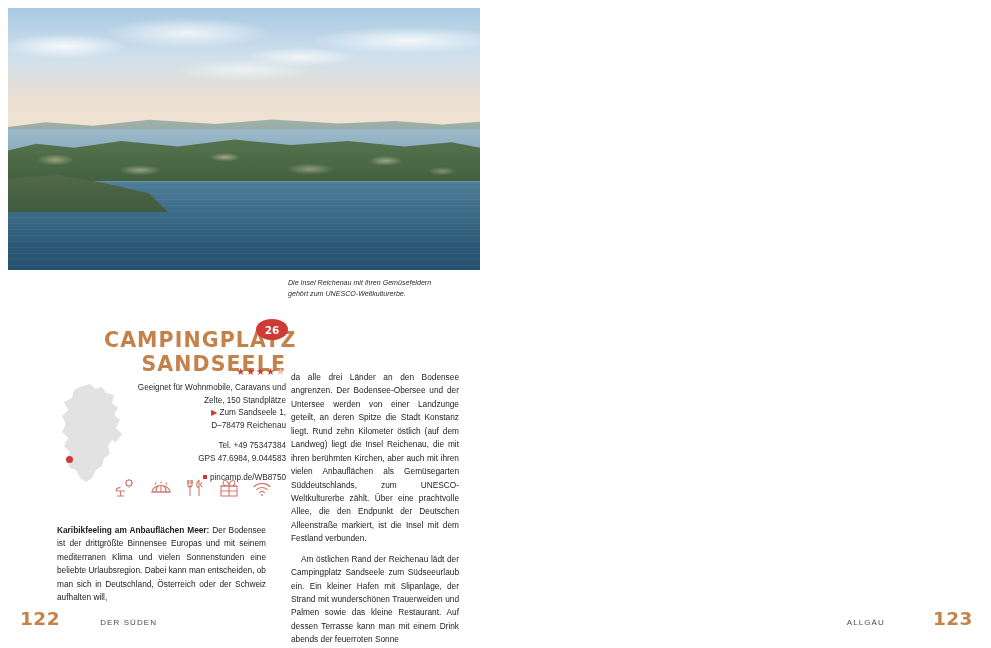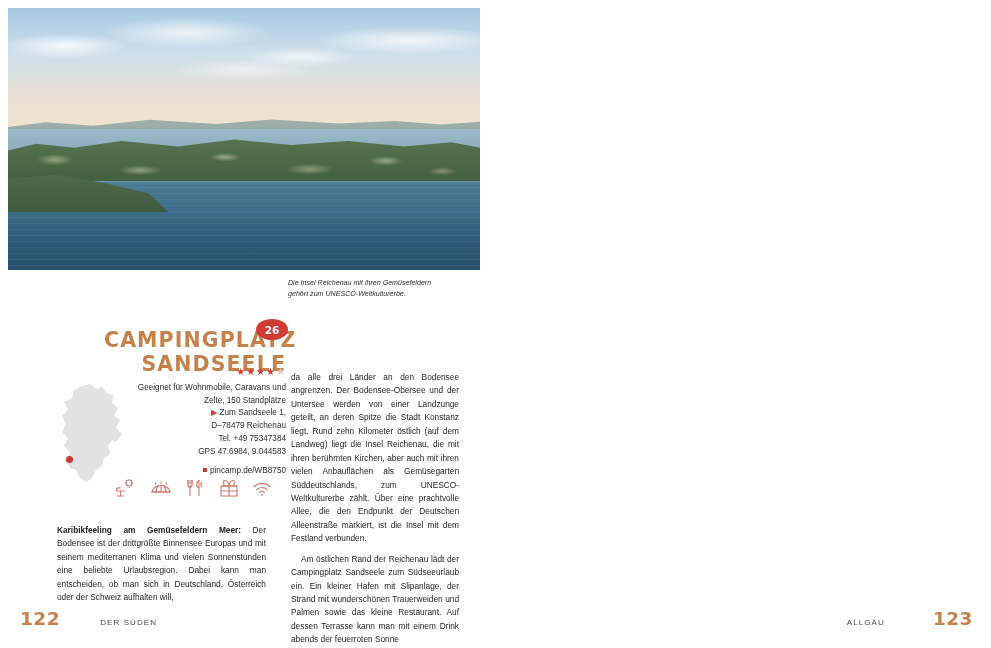--- a/index.html
+++ b/index.html
@@ -154,21 +154,21 @@
 
   .camp-info {
     position: absolute;
     left: 118px; top: 382px;
     width: 168px;
     text-align: right;
     font-size: 8.2px;
     line-height: 1.55;
     color: #2b2b2b;
   }
-  .camp-info .group { }
+  .camp-info .group { margin-bottom: 7px; }
   .camp-info .arrow { color: #cf3b34; }
   .camp-info .url-line { margin-top: 7px; }
   .camp-info .sq {
     display:inline-block; width:4px; height:4px;
     background:#cf3b34; margin-right:3px; vertical-align:1px;
   }
 
   
   .map-wrap {
     position: absolute;
@@ -335,21 +335,21 @@
         <g fill="none" stroke="#cf7a6e" stroke-width="1.2" stroke-linecap="round">
           <path d="M3 8.5c4.5-4.2 11.5-4.2 16 0"></path>
           <path d="M5.8 11.6c3-2.8 7.4-2.8 10.4 0"></path>
           <path d="M8.6 14.6c1.5-1.4 3.3-1.4 4.8 0"></path>
           <circle cx="11" cy="17" r=".9" fill="#cf7a6e" stroke="none"></circle>
         </g>
       </svg>
     </div>
 
     <div class="lp-col1">
-      <b>Karibikfeeling am Gemüsefeldern Meer:</b><span> Der Bodensee ist der drittgrößte Binnensee Europas und mit seinem mediterranen Klima und vielen Sonnenstunden eine beliebte Urlaubsregion. Dabei kann man entscheiden, ob man sich in Deutschland, Österreich oder der Schweiz aufhalten will,</span>
+      <b>Karibikfeeling am Anbauflächen Meer:</b><span> Der Bodensee ist der drittgrößte Binnensee Europas und mit seinem mediterranen Klima und vielen Sonnenstunden eine beliebte Urlaubsregion. Dabei kann man entscheiden, ob man sich in Deutschland, Österreich oder der Schweiz aufhalten will,</span>
     </div>
 
     <div class="lp-col2">
       <p>da alle drei Länder an den Bodensee angrenzen. Der Bodensee-Obersee und der Untersee werden von einer Landzunge geteilt, an deren Spitze die Stadt Konstanz liegt. Rund zehn Kilometer östlich (auf dem Landweg) liegt die Insel Reichenau, die mit ihren berühmten Kirchen, aber auch mit ihren vielen Anbauflächen als Gemüsegarten Süddeutschlands, zum UNESCO-Weltkulturerbe zählt. Über eine prachtvolle Allee, die den Endpunkt der Deutschen Alleenstraße markiert, ist die Insel mit dem Festland verbunden.</p>
       <p>Am östlichen Rand der Reichenau lädt der Campingplatz Sandseele zum Südseeurlaub ein. Ein kleiner Hafen mit Slipanlage, der Strand mit wunderschönen Trauerweiden und Palmen sowie das kleine Restaurant. Auf dessen Terrasse kann man mit einem Drink abends der feuerroten Sonne</p>
     </div>
 
     <div class="footer-left">
       <span class="folio">122</span>
       <span class="folio-label">DER SÜDEN</span>

